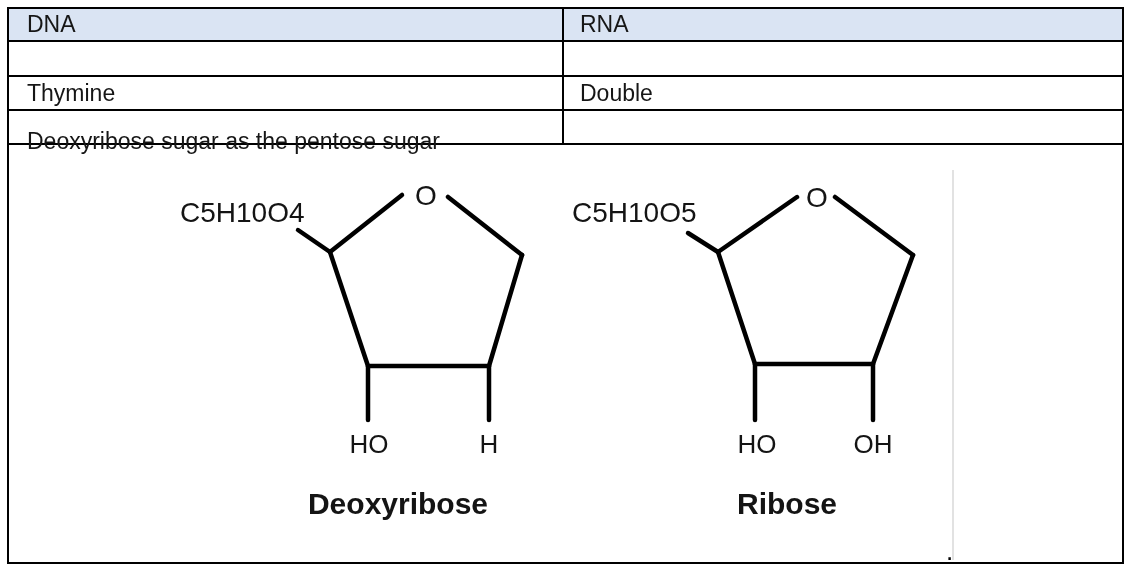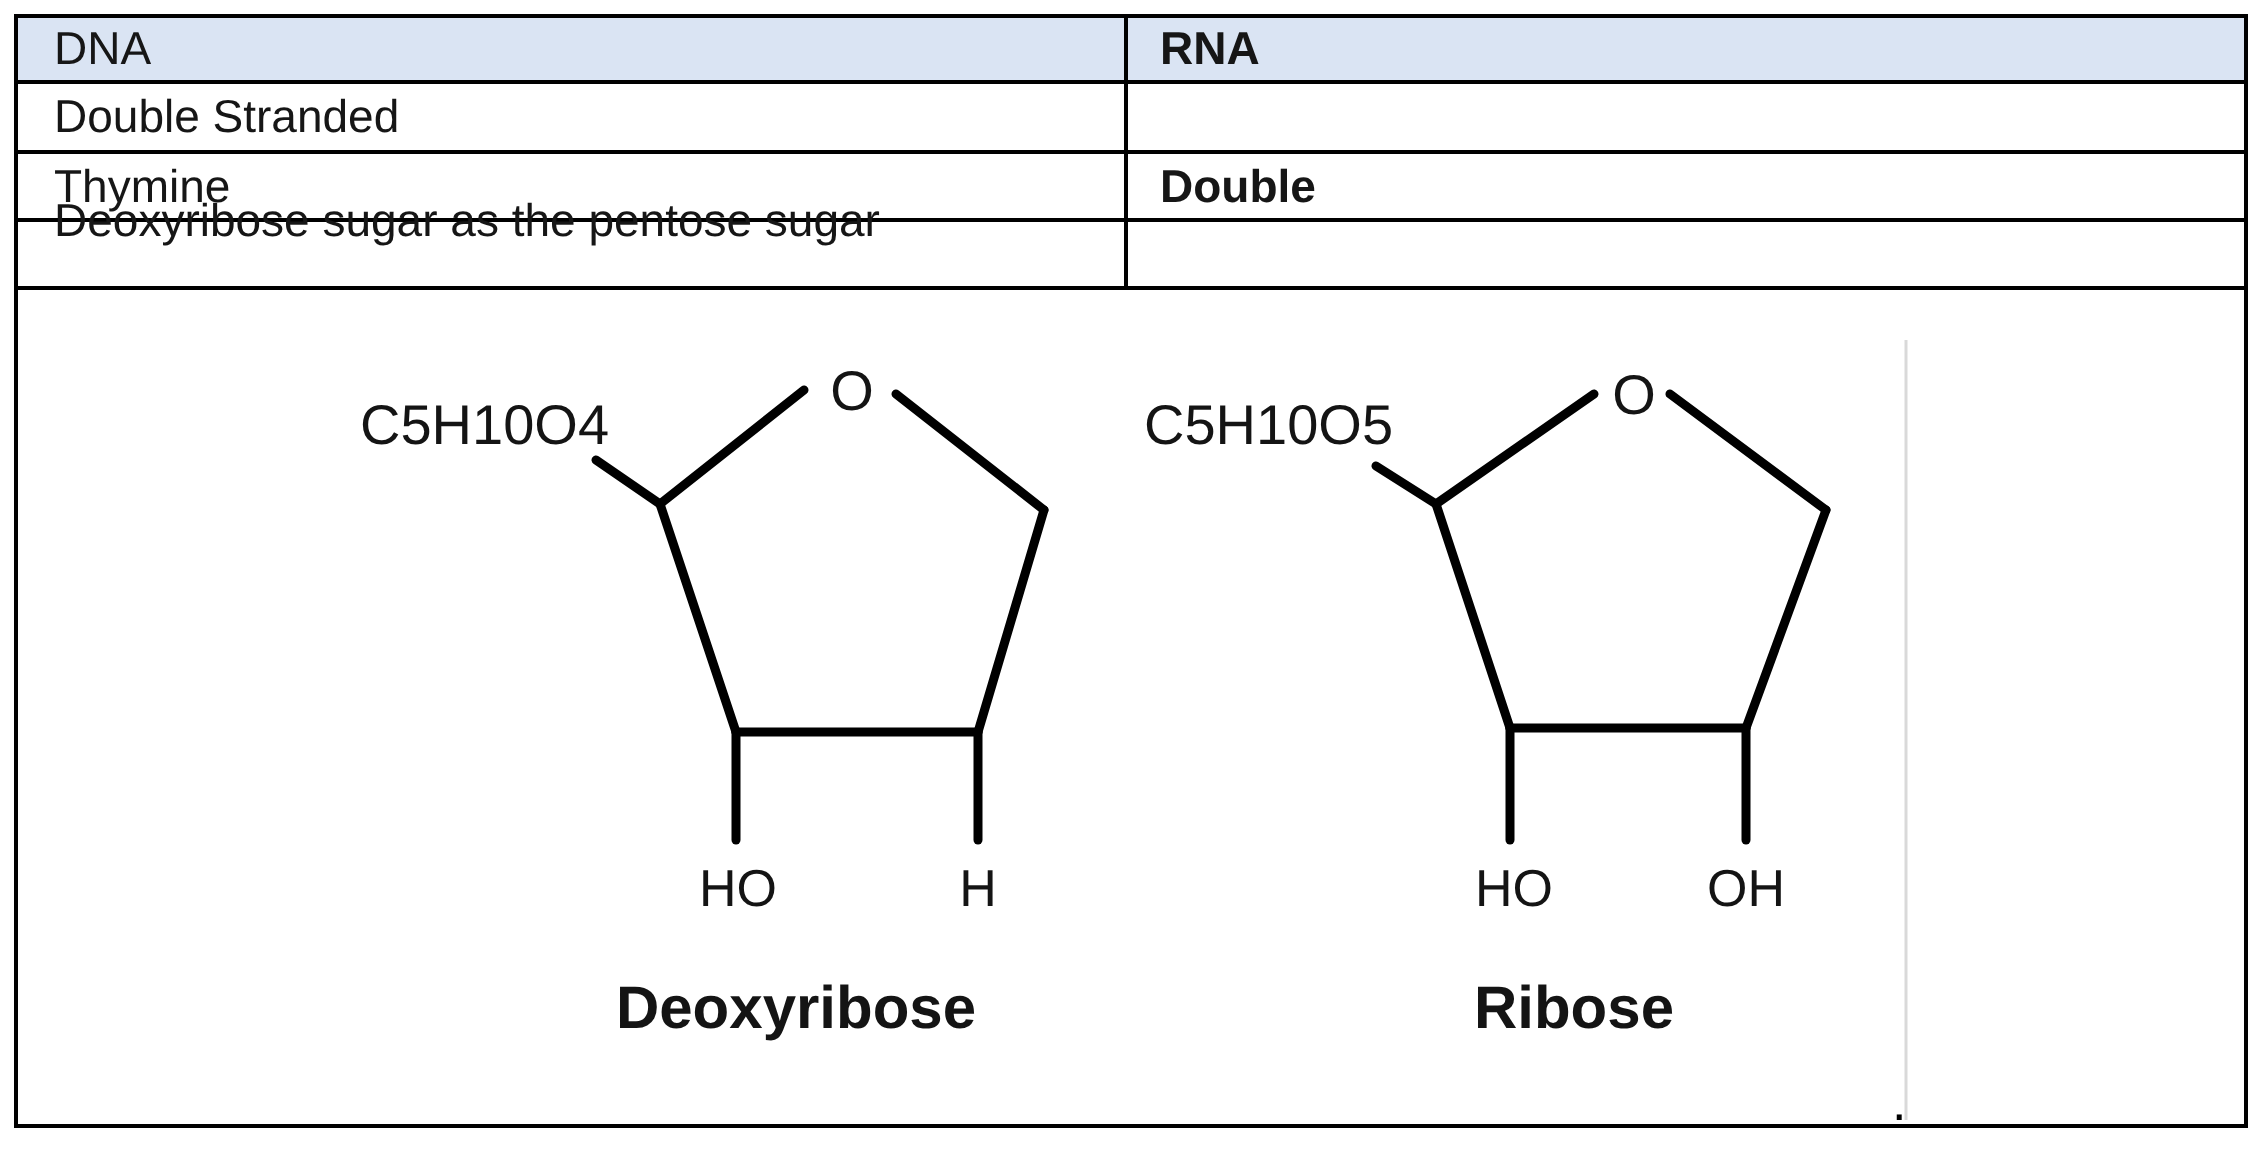--- a/index.html
+++ b/index.html
@@ -13,25 +13,25 @@
     left:7px;top:7px;width:1117px;height:557px;
     border:2px solid #000;box-sizing:border-box;background:#fff;
   }
   .hdr-bg{left:9px;top:9px;width:1113px;height:32px;background:#DAE4F3;}
   .hline{left:9px;width:1114px;height:2px;background:#000;}
   .hl1{top:40px;}.hl2{top:75px;}.hl3{top:109px;}.hl4{top:143px;}
   .vline{left:562px;top:9px;width:2px;height:136px;background:#000;}
   
   .trow{left:9px;width:1114px;font-size:23px;}
   .trow .cell-l{position:absolute;left:18px;white-space:nowrap;}
-  .trow .cell-r{position:absolute;left:571px;white-space:nowrap;font-weight:bold;}
+  .trow .cell-r{position:absolute;left:571px;white-space:nowrap;}
   .row-h{top:9px;height:20px;line-height:31px;}
   .row-1{top:42px;height:33px;line-height:33px;}
   .row-2{top:77px;height:16px;line-height:32px;}
-  .row-3{top:94px;height:44px;line-height:32px;}
+  .row-3{top:125px;height:44px;line-height:32px;}
   
   .fig-area{left:9px;top:146px;width:1114px;height:416px;}
   svg text{font-family:"Liberation Sans",sans-serif;fill:#141414;}
   .atom{font-size:28px;}
   .formula{font-size:28px;}
   .group{font-size:26px;}
   .sugar-name{font-size:30px;font-weight:bold;}
   .period{left:946px;top:538px;font-size:26px;line-height:26px;color:#000;}
 </style>
 </head>
@@ -45,21 +45,20 @@
 <div class="abs hline hl3"></div>
 <div class="abs hline hl4"></div>
 <div class="abs vline"></div>
 
 <div class="abs trow row-h">
   <span class="cell-l">DNA</span>
   <span class="cell-r">RNA</span>
 </div>
 
 <div class="abs trow row-1">
-  <span class="cell-l">Double Stranded</span>
 </div>
 <div class="abs trow row-2">
   <span class="cell-l">Thymine</span>
   <span class="cell-r">Double</span>
 </div>
 <div class="abs trow row-3">
   <span class="cell-l">Deoxyribose sugar as the pentose sugar</span>
 </div>
 
 <div class="abs fig-area">

